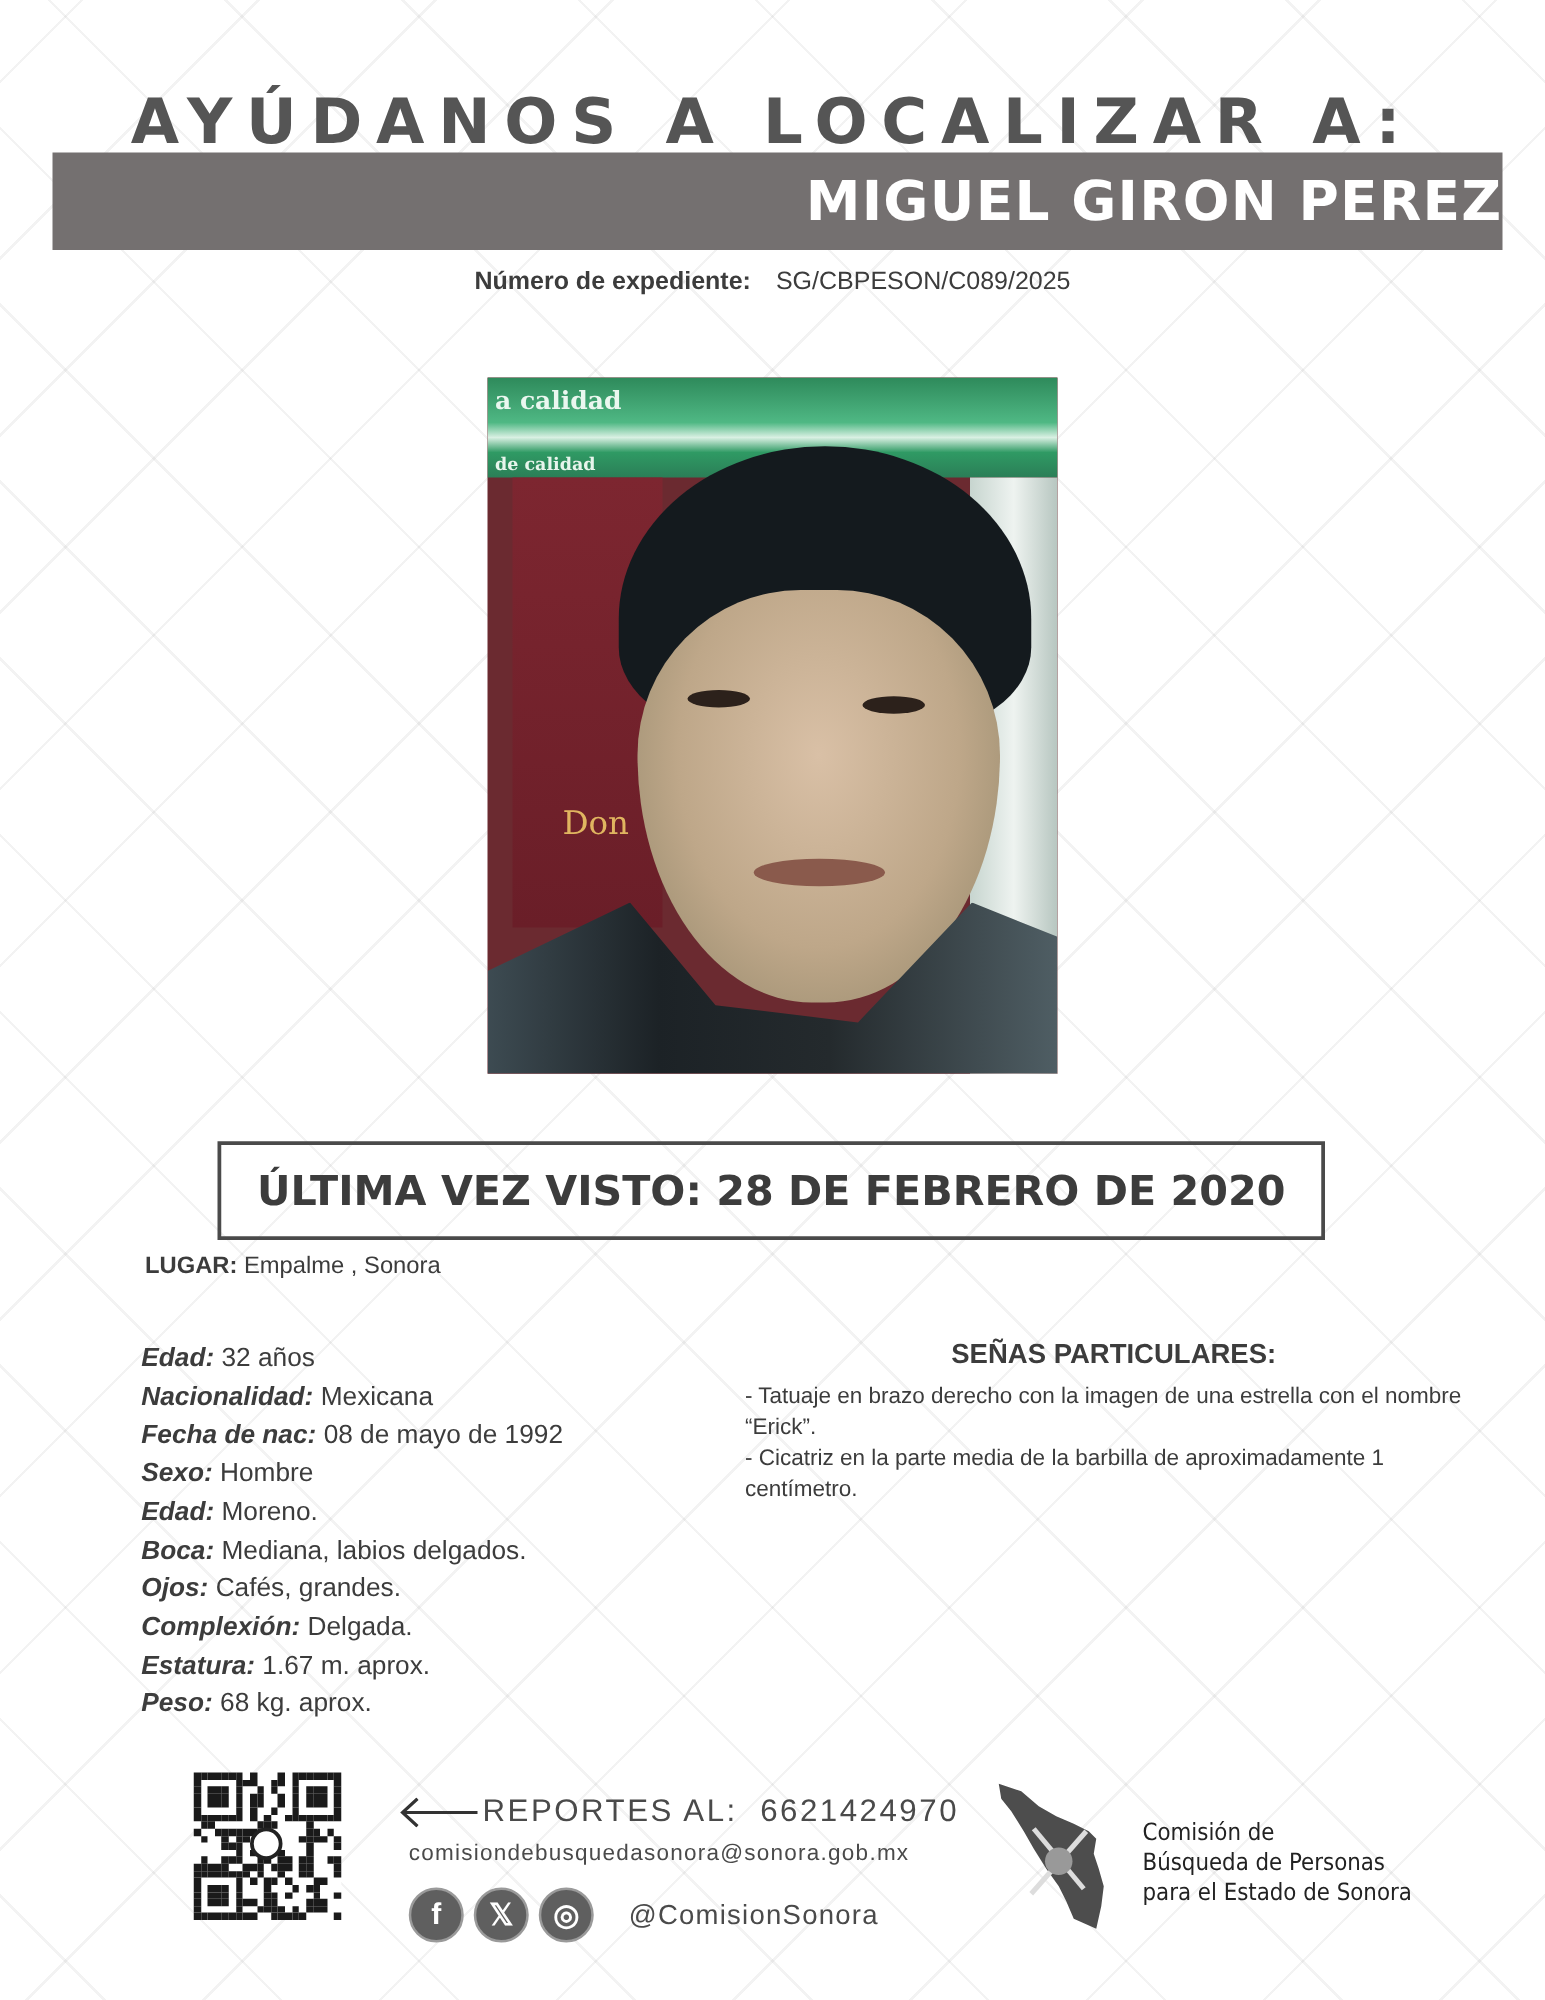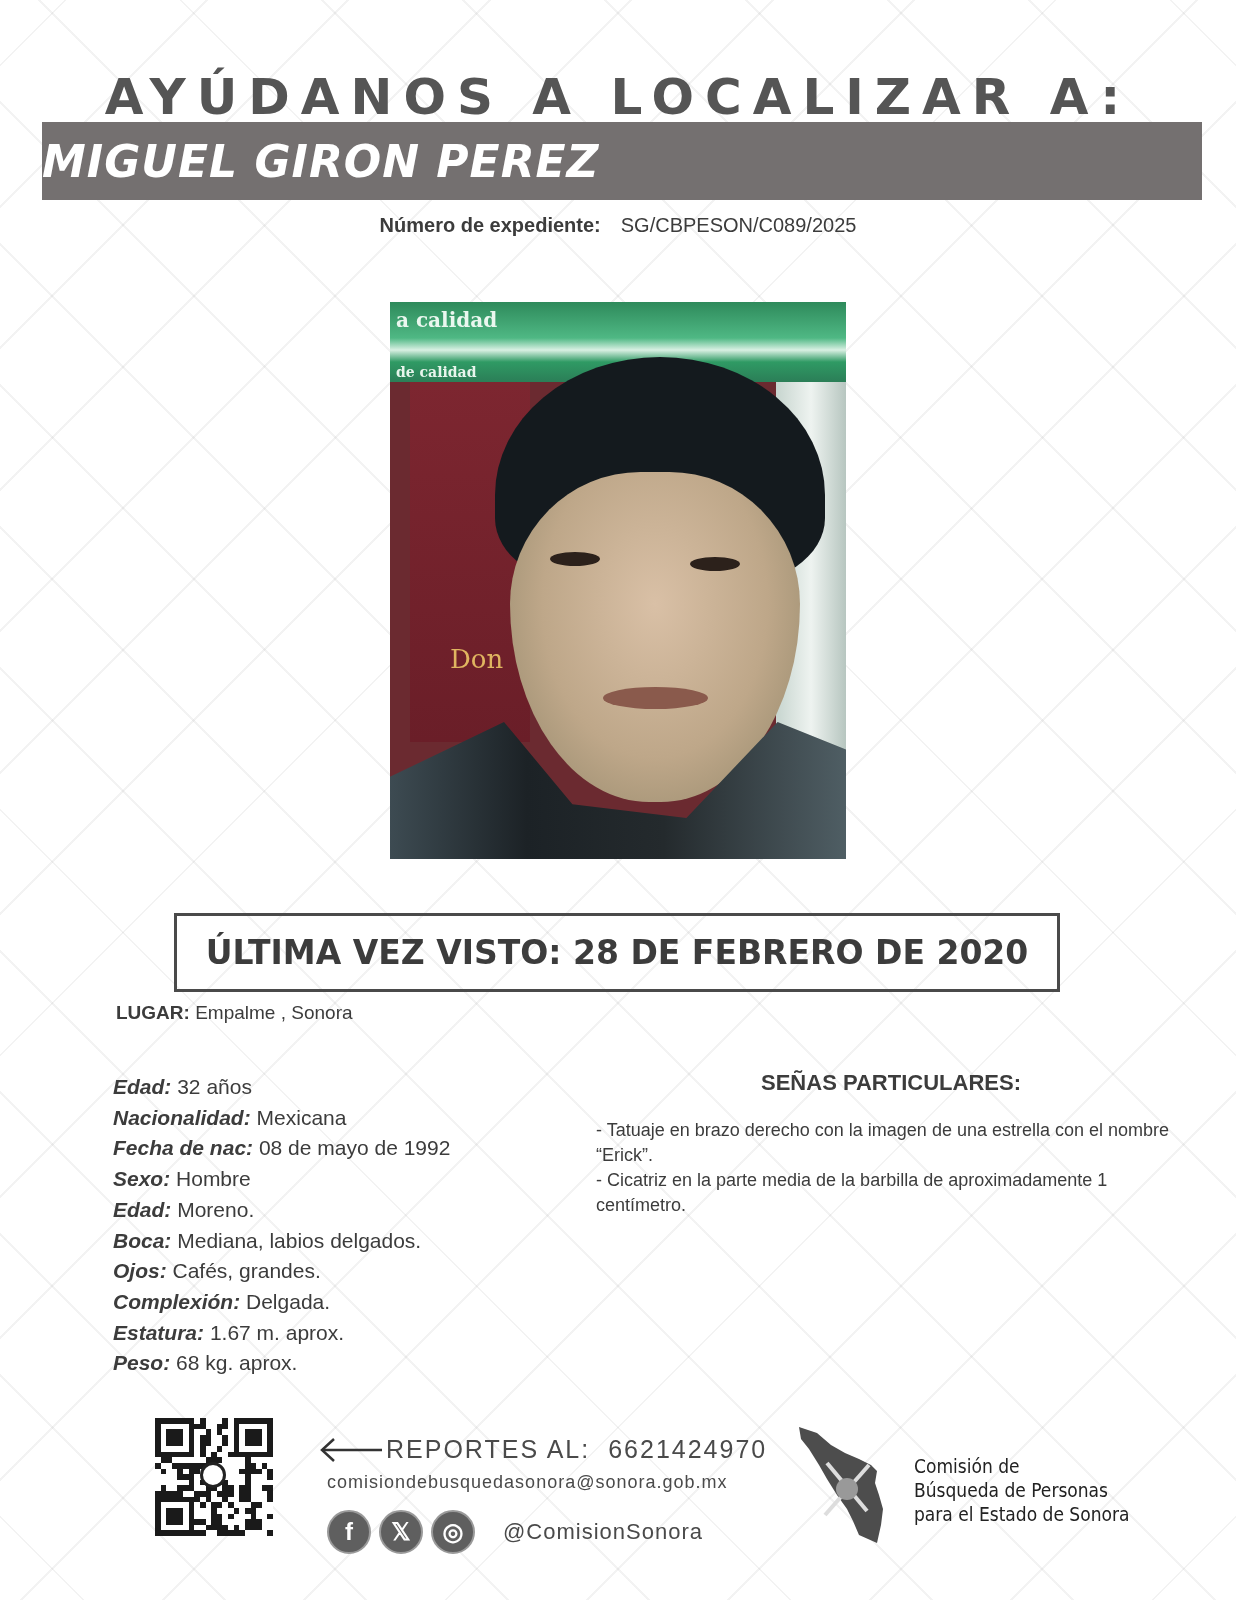--- a/index.html
+++ b/index.html
@@ -25,21 +25,21 @@
       text-align: center;
       font-family: "DejaVu Sans", sans-serif;
       font-weight: bold;
       font-size: 50px;
       letter-spacing: 11px;
       color: #555555;
     }
     .name-bar {
       left: 42px; top: 122px; width: 1160px; height: 78px;
       background: #747070;
-      display: flex; align-items: center; justify-content: flex-start; font-style: italic;
+      display: flex; align-items: center; justify-content: flex-end;
     }
     .name-bar span {
       font-family: "DejaVu Sans", sans-serif;
       font-weight: bold; font-size: 44px; color: #ffffff;
       letter-spacing: 1px;
     }
     .file-row {
       left: 0; top: 214px; width: 1236px;
       display: flex; justify-content: center; align-items: baseline; gap: 20px;
       font-size: 20px;
@@ -114,21 +114,21 @@
     }
     .place .lbl { font-weight: bold; }
 
     .details { left: 113px; top: 1072px; width: 460px; }
     .detail-row { font-size: 21px; color: #3c3c3c; line-height: 30.7px; white-space: nowrap; }
     .detail-row .lbl { font-weight: bold; font-style: italic; }
 
     .marks { left: 596px; top: 1070px; width: 580px; }
     .marks h3 {
       text-align: center; font-size: 22px; font-weight: bold; color: #3c3c3c;
-      margin-bottom: 22px; padding-left: 10px;
+      margin-bottom: 8px; padding-left: 10px;
     }
     .marks p { font-size: 18px; color: #3c3c3c; line-height: 25px; }
 
     .qr {
       left: 155px; top: 1418px; width: 118px; height: 118px;
       display: grid; grid-template-columns: repeat(21, 1fr); grid-template-rows: repeat(21, 1fr);
       background: #fff;
     }
     .qr i { display: block; }
     .qr .b { background: #1a1a1a; }

